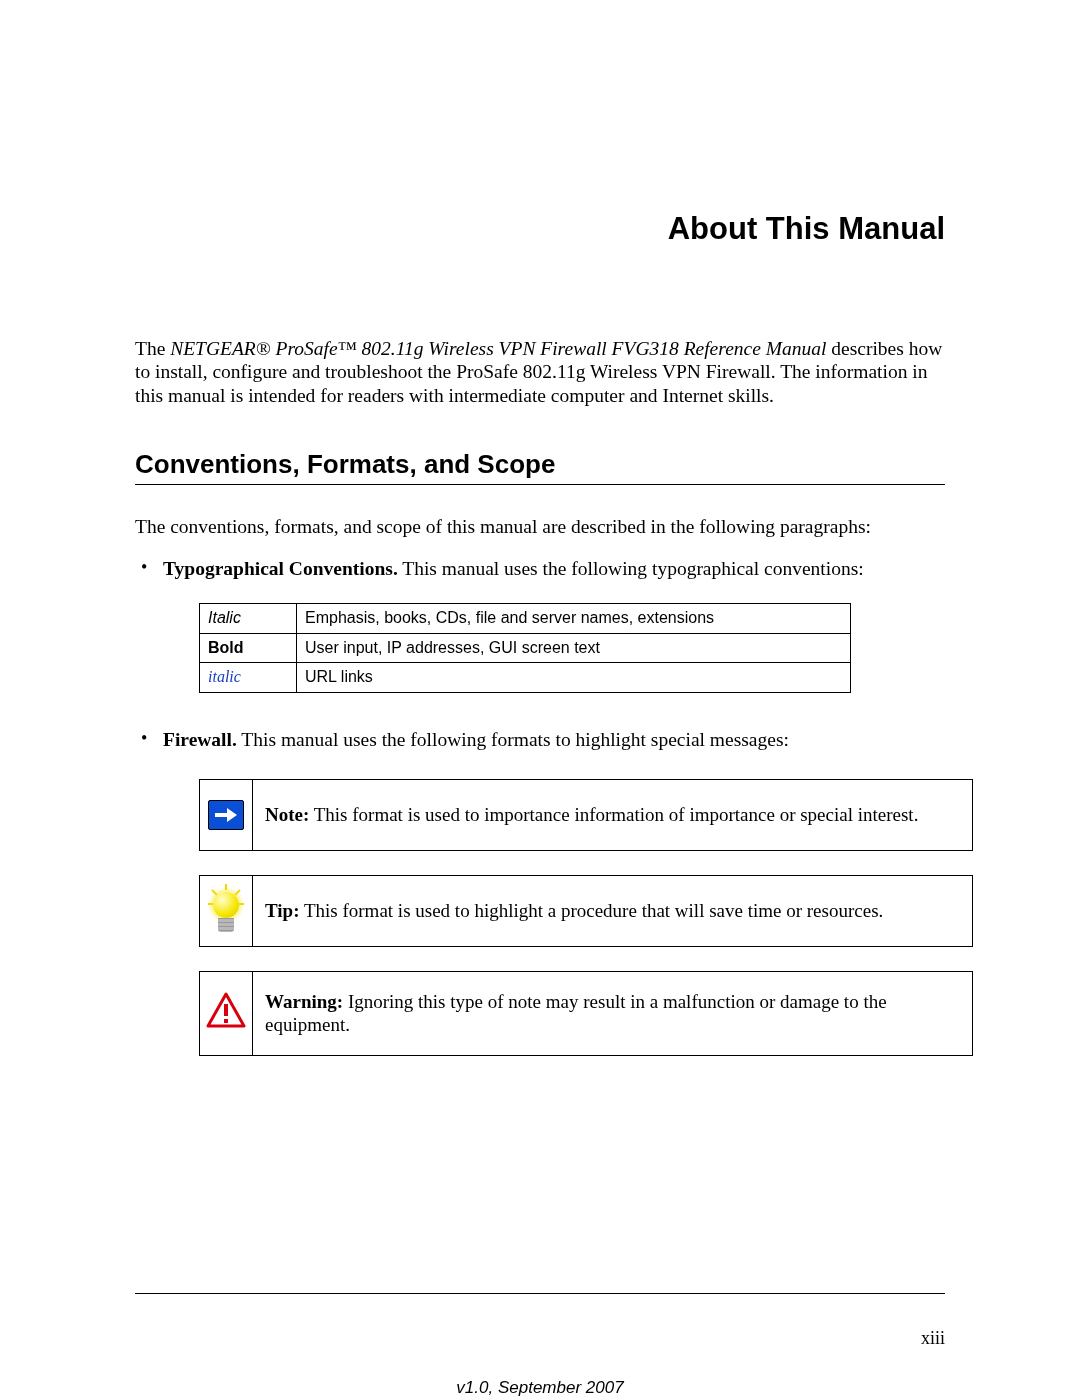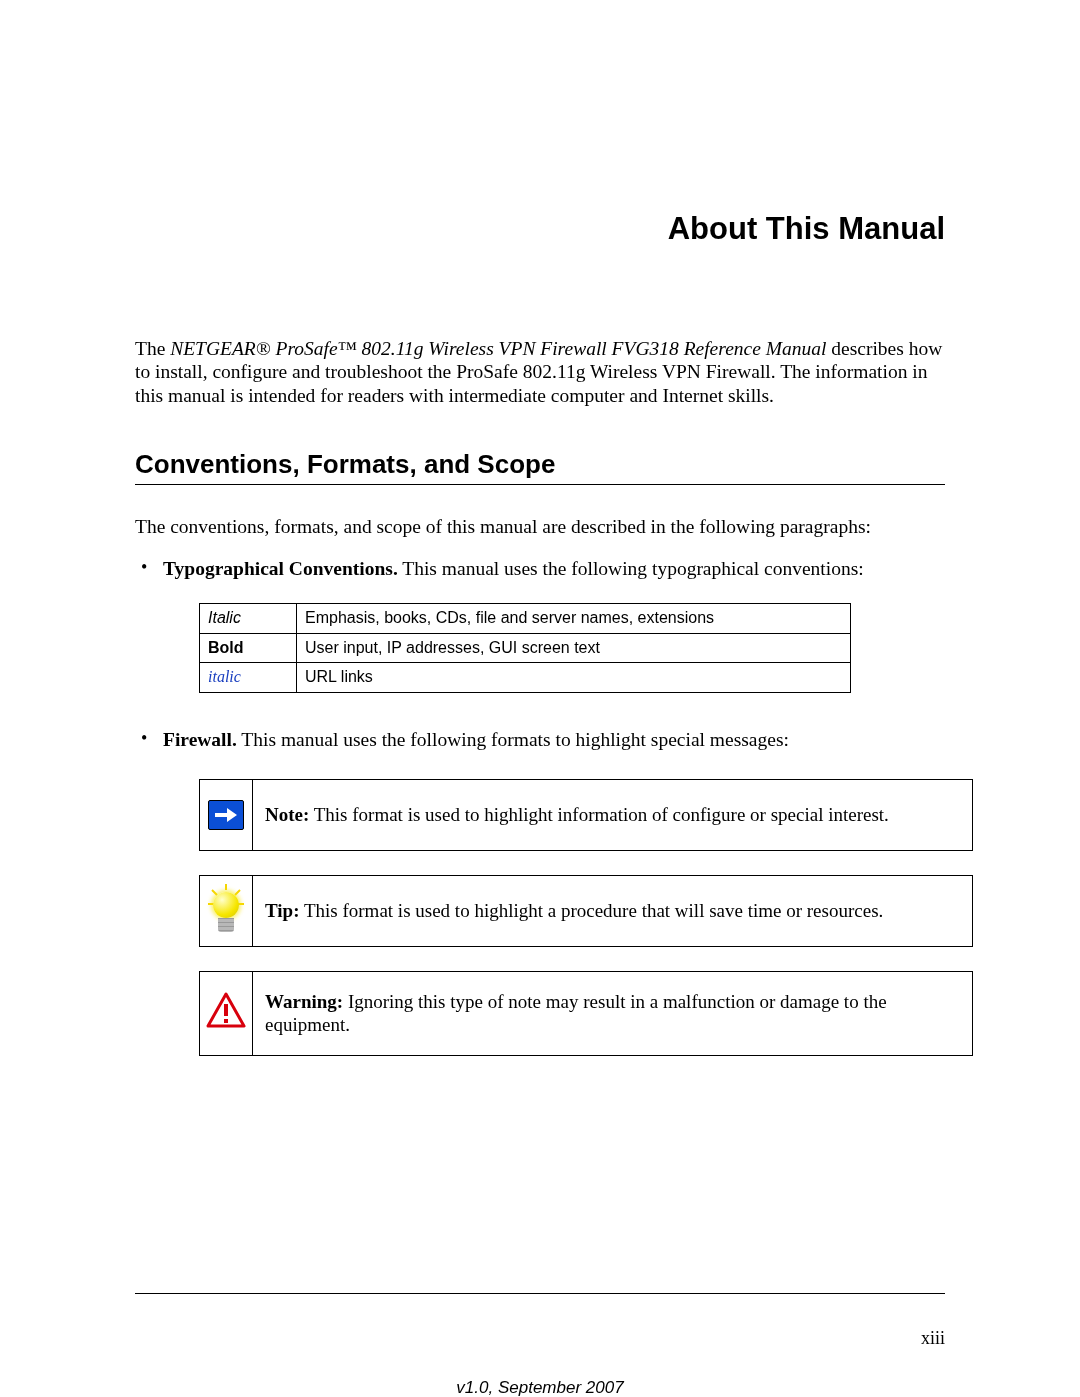--- a/index.html
+++ b/index.html
@@ -190,21 +190,21 @@
       
       <div class="callout" style="margin-top:26px;">
         <div class="icon-cell">
           <div class="note-icon">
             <svg viewBox="0 0 26 18">
                 <path d="M2 7 H14 V2 L24 9 L14 16 V11 H2 Z" fill="#fff"></path>
               </svg>
           </div>
         </div>
         <div class="text-cell">
-          <span><b>Note:</b><span> This format is used to highlight information of configure or special interest.</span></span>
+          <span><b>Note:</b><span> This format is used to importance information of importance or special interest.</span></span>
         </div>
       </div>
 
       
       <div class="callout">
         <div class="icon-cell">
           <div class="tip-icon">
             <svg class="rays-svg" width="40" height="54" viewBox="0 0 40 54">
               <g stroke="#f6d500" stroke-width="2">
                 <line x1="20" y1="0" x2="20" y2="6"></line>

